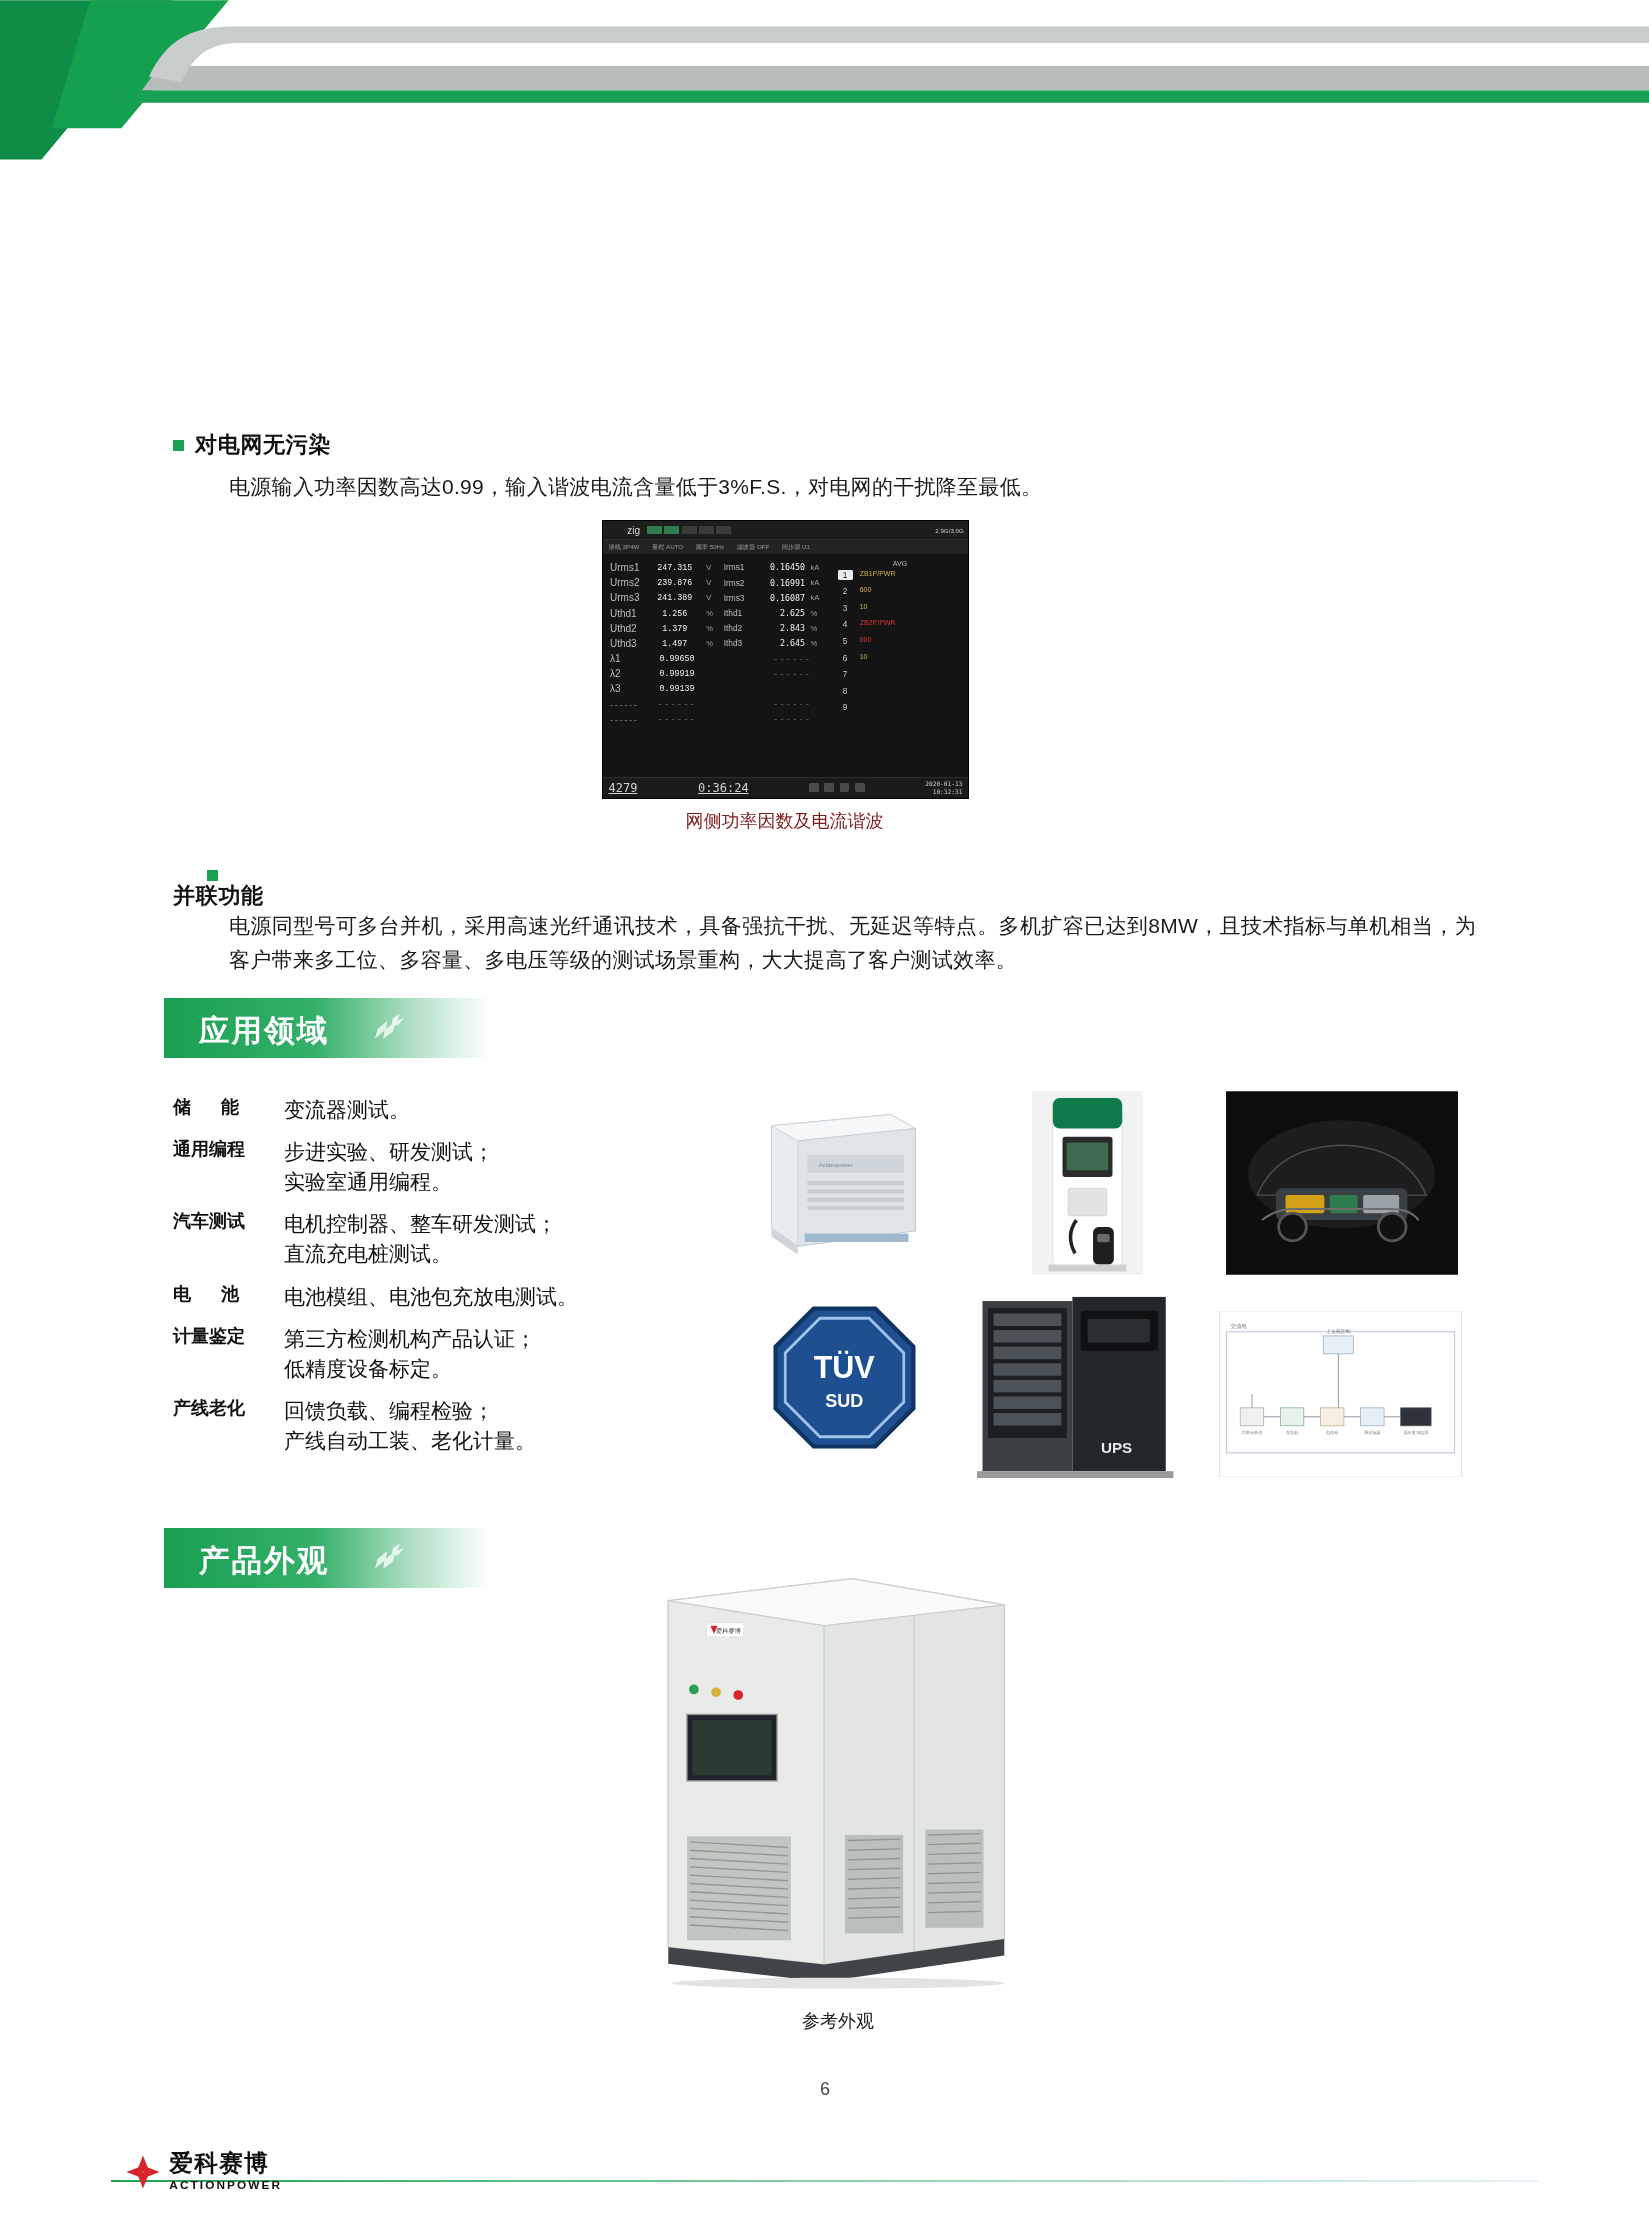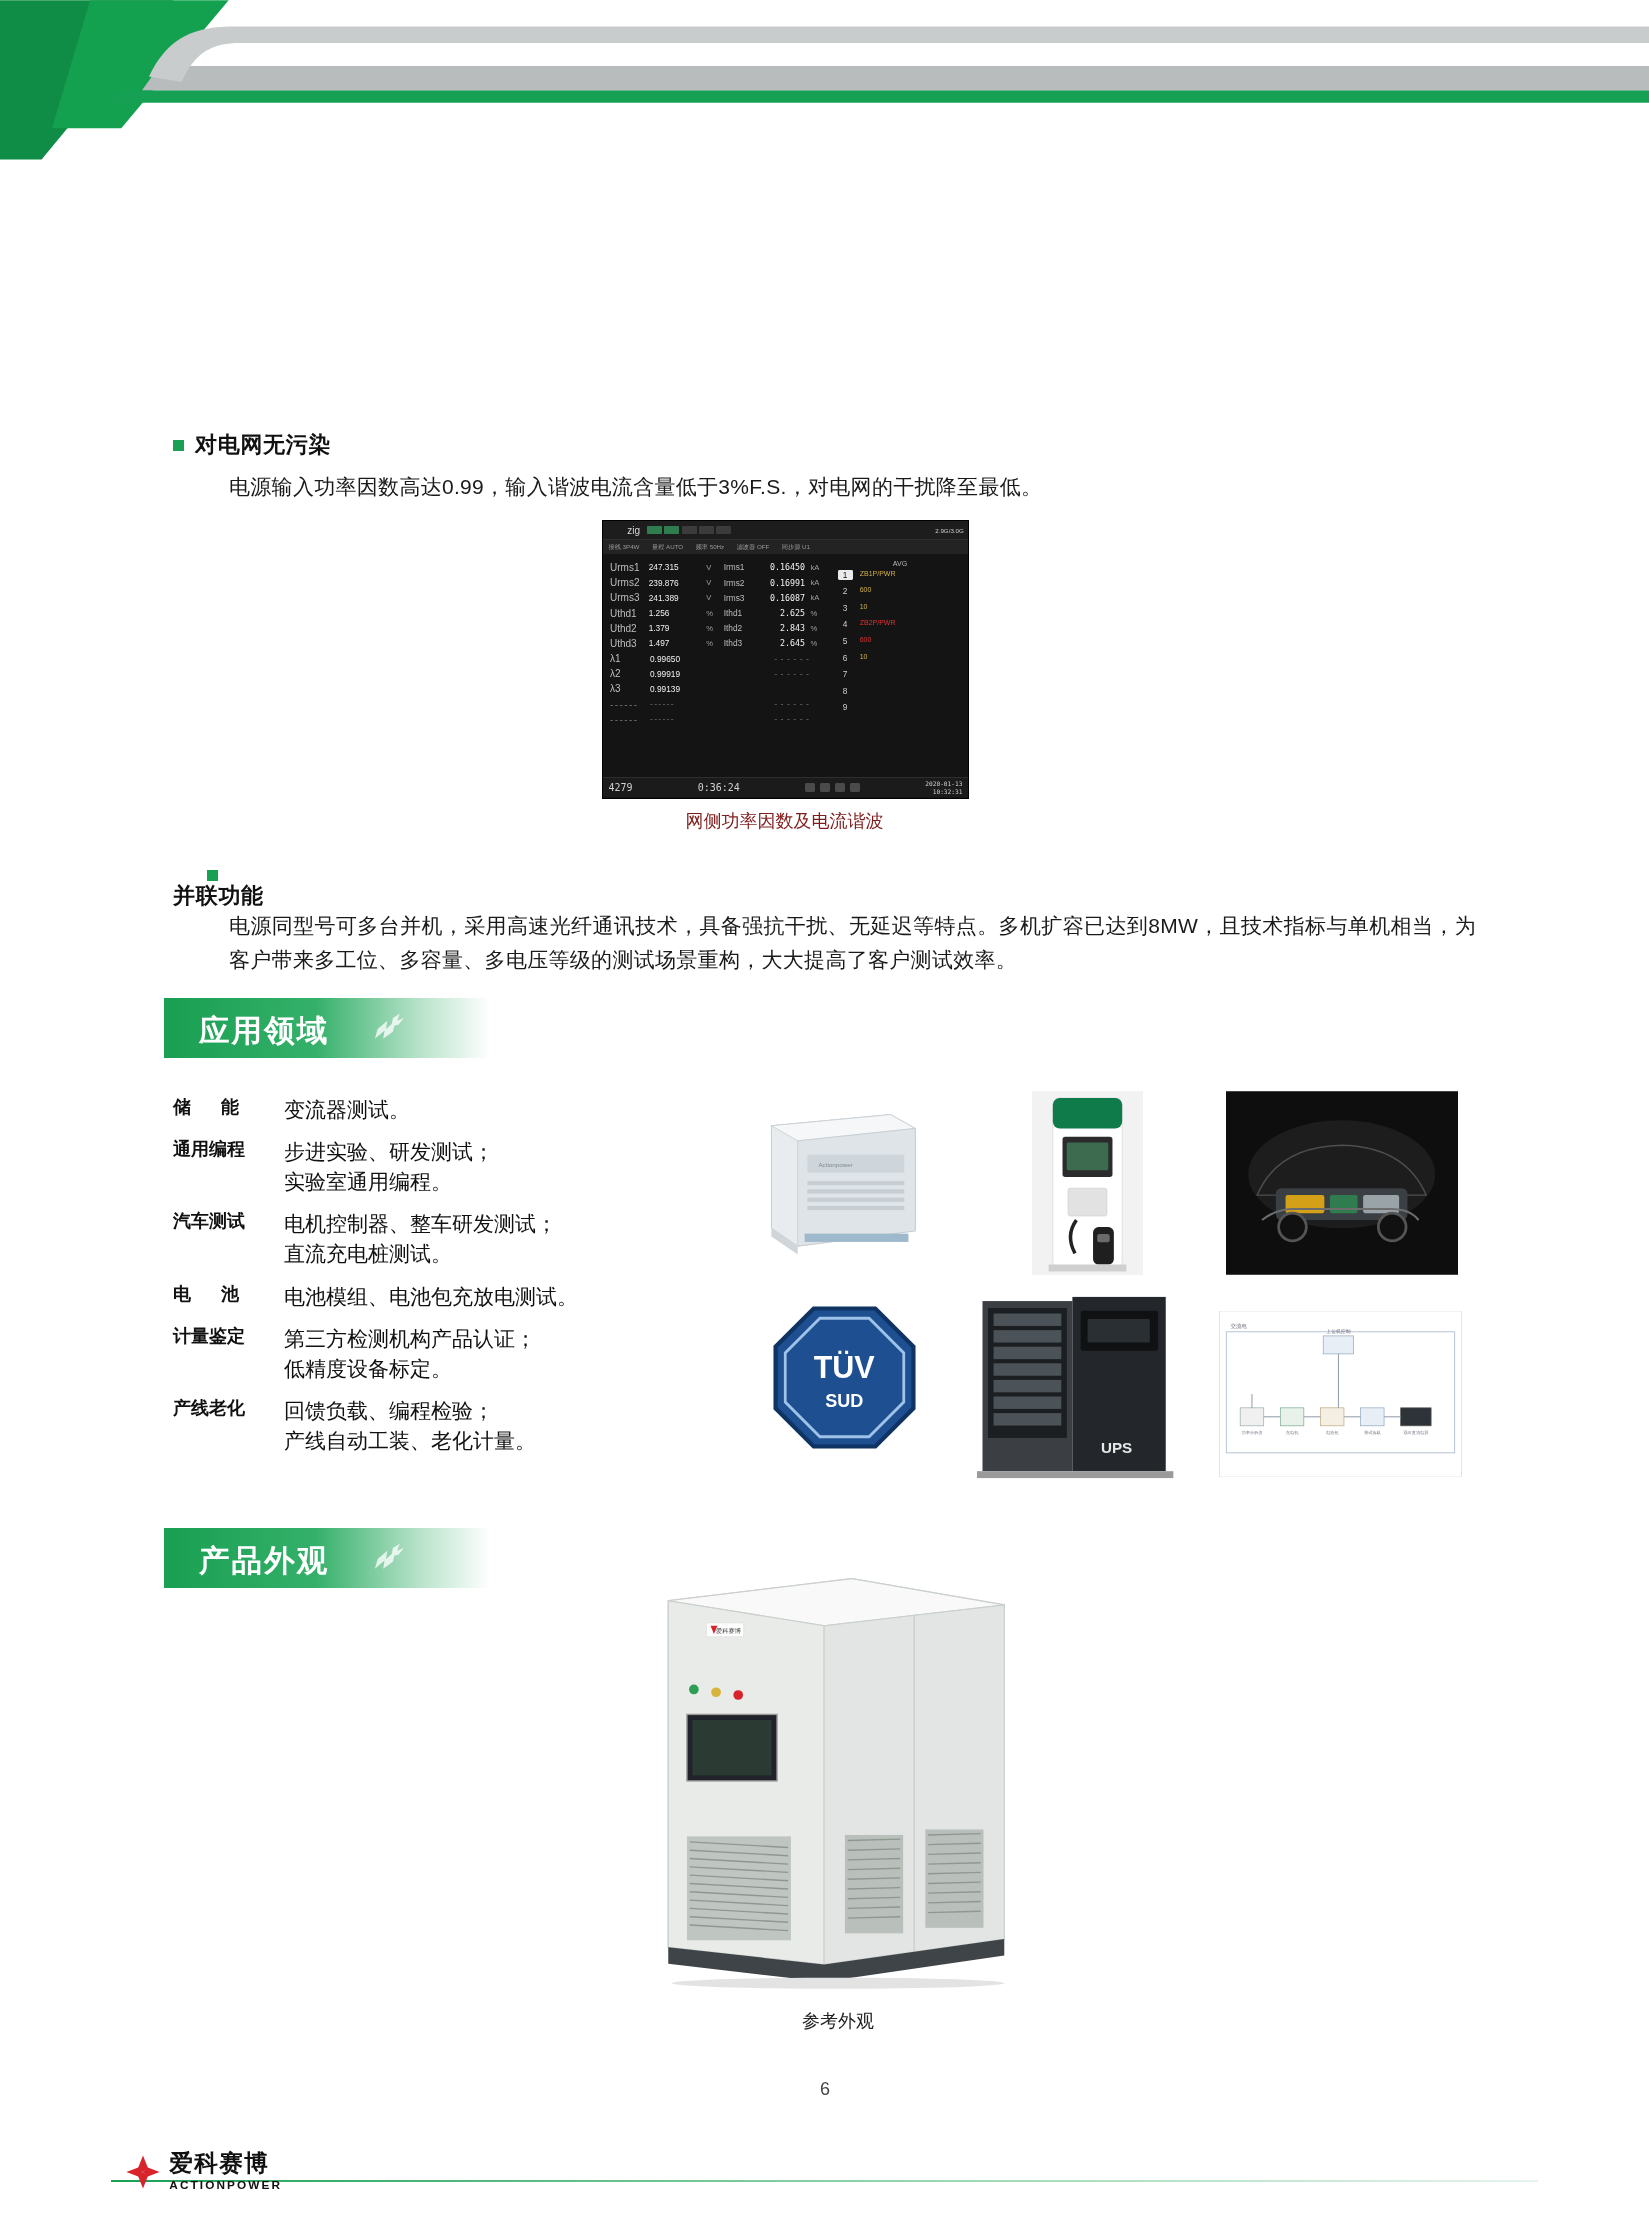--- a/index.html
+++ b/index.html
@@ -28,35 +28,35 @@
   .shot-top{height:19.4px;background:#1d1d1d;border-bottom:0.7px solid #2e2e2e;display:flex;align-items:center;padding:0 4.2px;box-sizing:border-box;}
   .shot-logo{color:#d8d8d8;font-size:10px;font-weight:normal;margin-right:7px;margin-left:20px;}
   .chip{height:8.3px;min-width:15.2px;background:#2f7d4e;margin-right:2.1px;border-radius:0.7px;}
   .chip.g2{background:#3b3b3b;}
   .shot-sub{height:14px;background:#232323;display:flex;align-items:center;padding:0 5.5px;box-sizing:border-box;}
   .shot-sub span{font-size:6.2px;color:#9a9a9a;margin-right:12.5px;}
   .shot-body{display:flex;height:223px;}
   .col-meas{width:229px;padding:5.5px 4.2px 0 7px;box-sizing:border-box;}
   .mrow{display:flex;align-items:center;height:15.2px;font-size:8.3px;color:#e4e4e4;}
   .mname{width:40px;color:#bdbdbd;font-size:10px;}
-  .mval{width:54px;text-align:left;font-family:Liberation Sans, sans-serif;color:#f2f2f2;}
+  .mval{width:54px;text-align:center;font-family:Liberation Mono, monospace;color:#f2f2f2;}
   .munit{width:18px;text-align:left;padding-left:5.5px;color:#9f9f9f;font-size:7.6px;}
   .mname2{width:35px;color:#bdbdbd;}
   .mval2{width:49px;text-align:right;font-family:"DejaVu Sans Mono",monospace;color:#f2f2f2;}
   .dash{color:#6e6e6e;letter-spacing:1.4px;}
   .col-right{width:calc(100% - 229px);padding-top:5.5px;}
   .rhdr{font-size:7px;color:#b9b9b9;text-align:center;}
   .numlist{margin-top:2.8px;}
   .nrow{display:flex;align-items:flex-start;font-size:8.3px;color:#cfcfcf;height:16.6px;padding-left:5.5px;}
   .nbox{width:15.2px;text-align:center;}
   .nbox.sel{background:#eaeaea;color:#111;border-radius:1.4px;}
   .nval{margin-left:7px;font-size:7px;color:#d3b14b;line-height:1.05;}
   .nval.b{color:#d33;}
   .shot-bottom{height:19.4px;background:#1b1b1b;border-top:0.7px solid #2e2e2e;display:flex;align-items:center;justify-content:space-between;padding:0 5.5px;box-sizing:border-box;}
-  .sb-left{font-size:10px;color:#d0d0d0;font-family:"DejaVu Sans Mono",monospace;}
+  .sb-left{font-size:12px;color:#d0d0d0;font-family:"DejaVu Sans Mono",monospace;text-decoration:underline;}
   .sb-icons{display:flex;gap:5.5px;}
   .sb-ic{width:9.7px;height:8.3px;background:#4a4a4a;border-radius:1.4px;}
   .sb-right{font-size:6.2px;color:#cfcfcf;text-align:right;line-height:1.15;font-family:"DejaVu Sans Mono",monospace;}
   .shot-cap{width:365px;text-align:center;margin-top:9.7px;font-size:18px;color:#7f1d1d;}
 
   
   .sec-head{position:absolute;left:164px;width:326px;height:60px;}
   .sec-bar{position:absolute;left:0;top:0;width:9.7px;height:60px;background:#1aa053;}
   .sec-bg{position:absolute;left:9.7px;top:0;width:316px;height:60px;
     background:linear-gradient(90deg,#1aa053 0%,#35b06a 45%,#b9e3cb 78%,rgba(255,255,255,0) 100%);}

